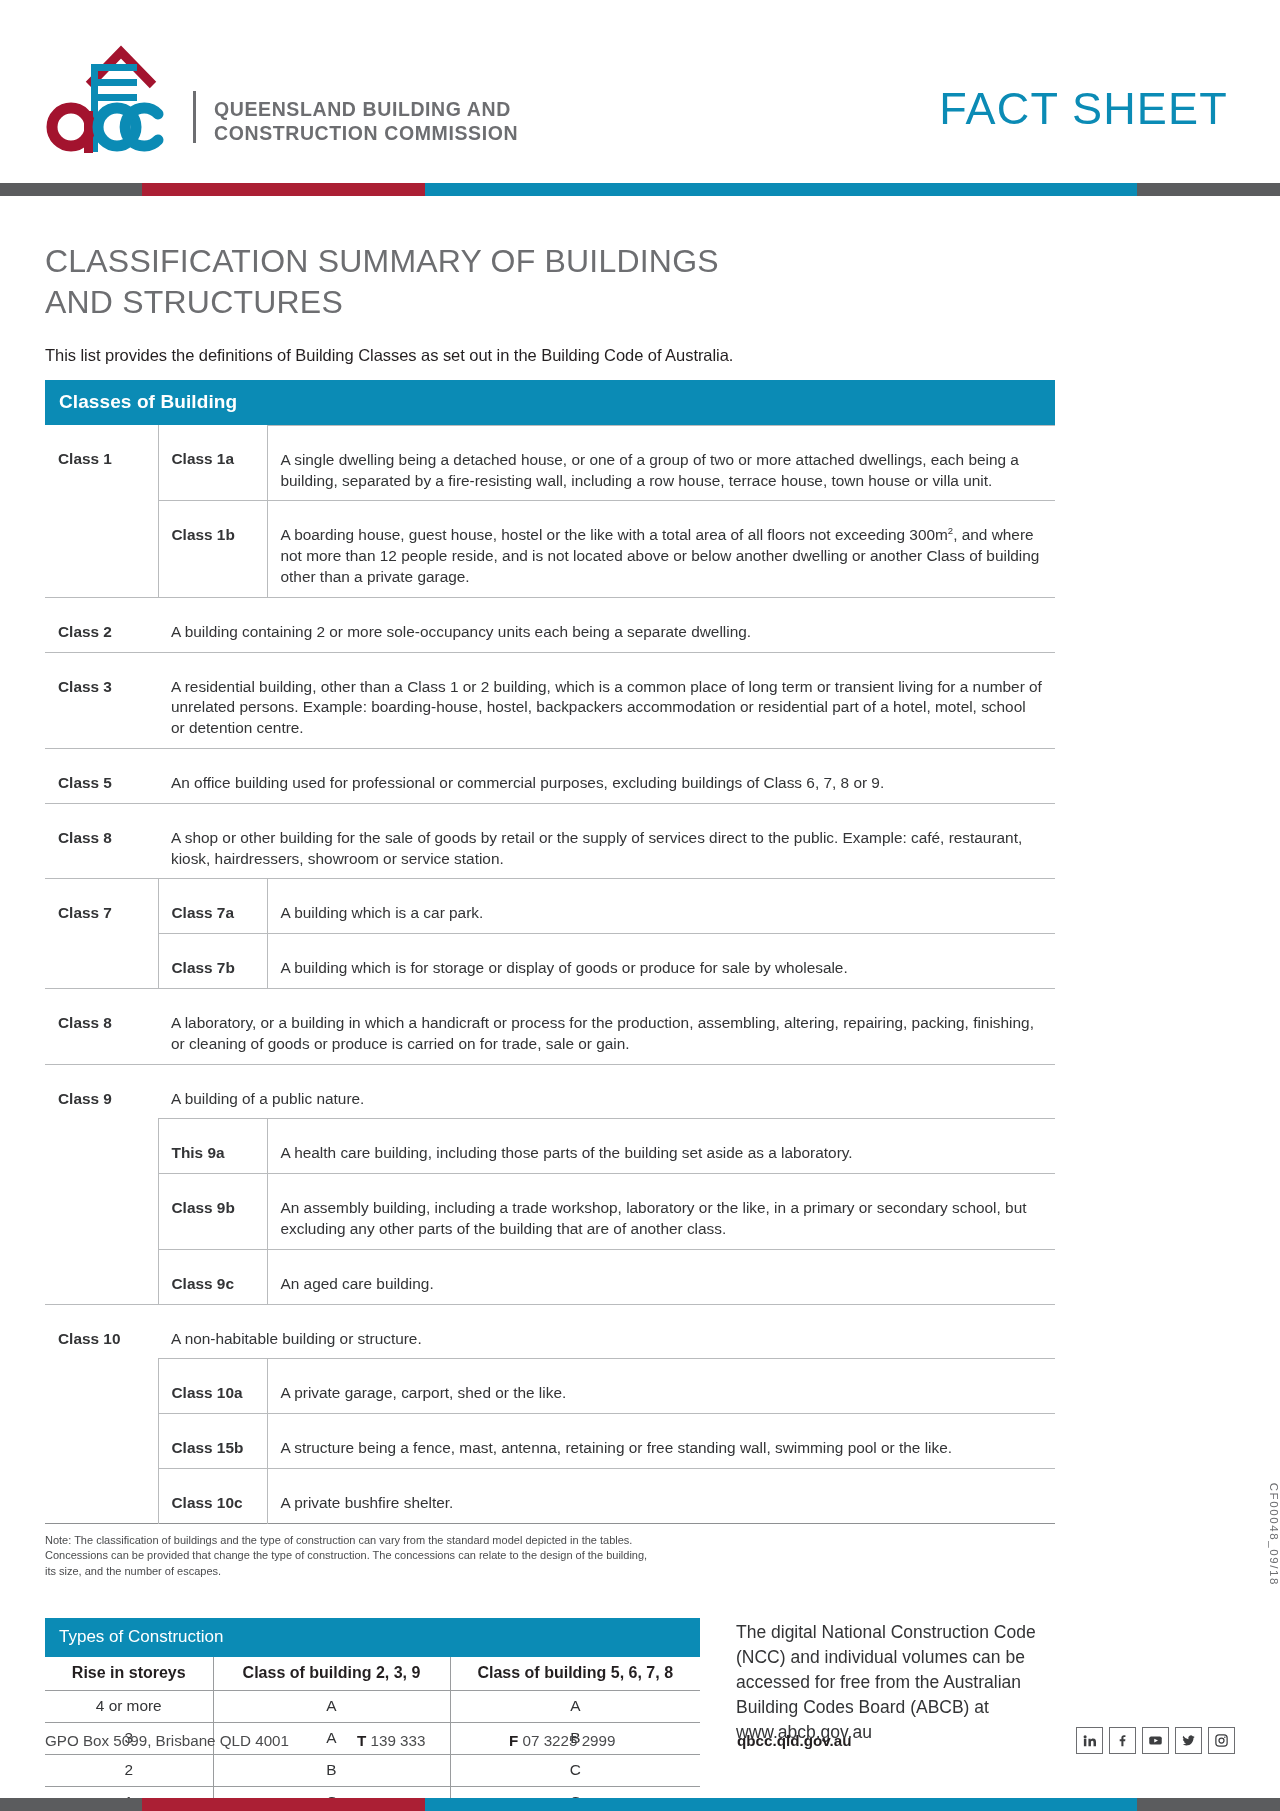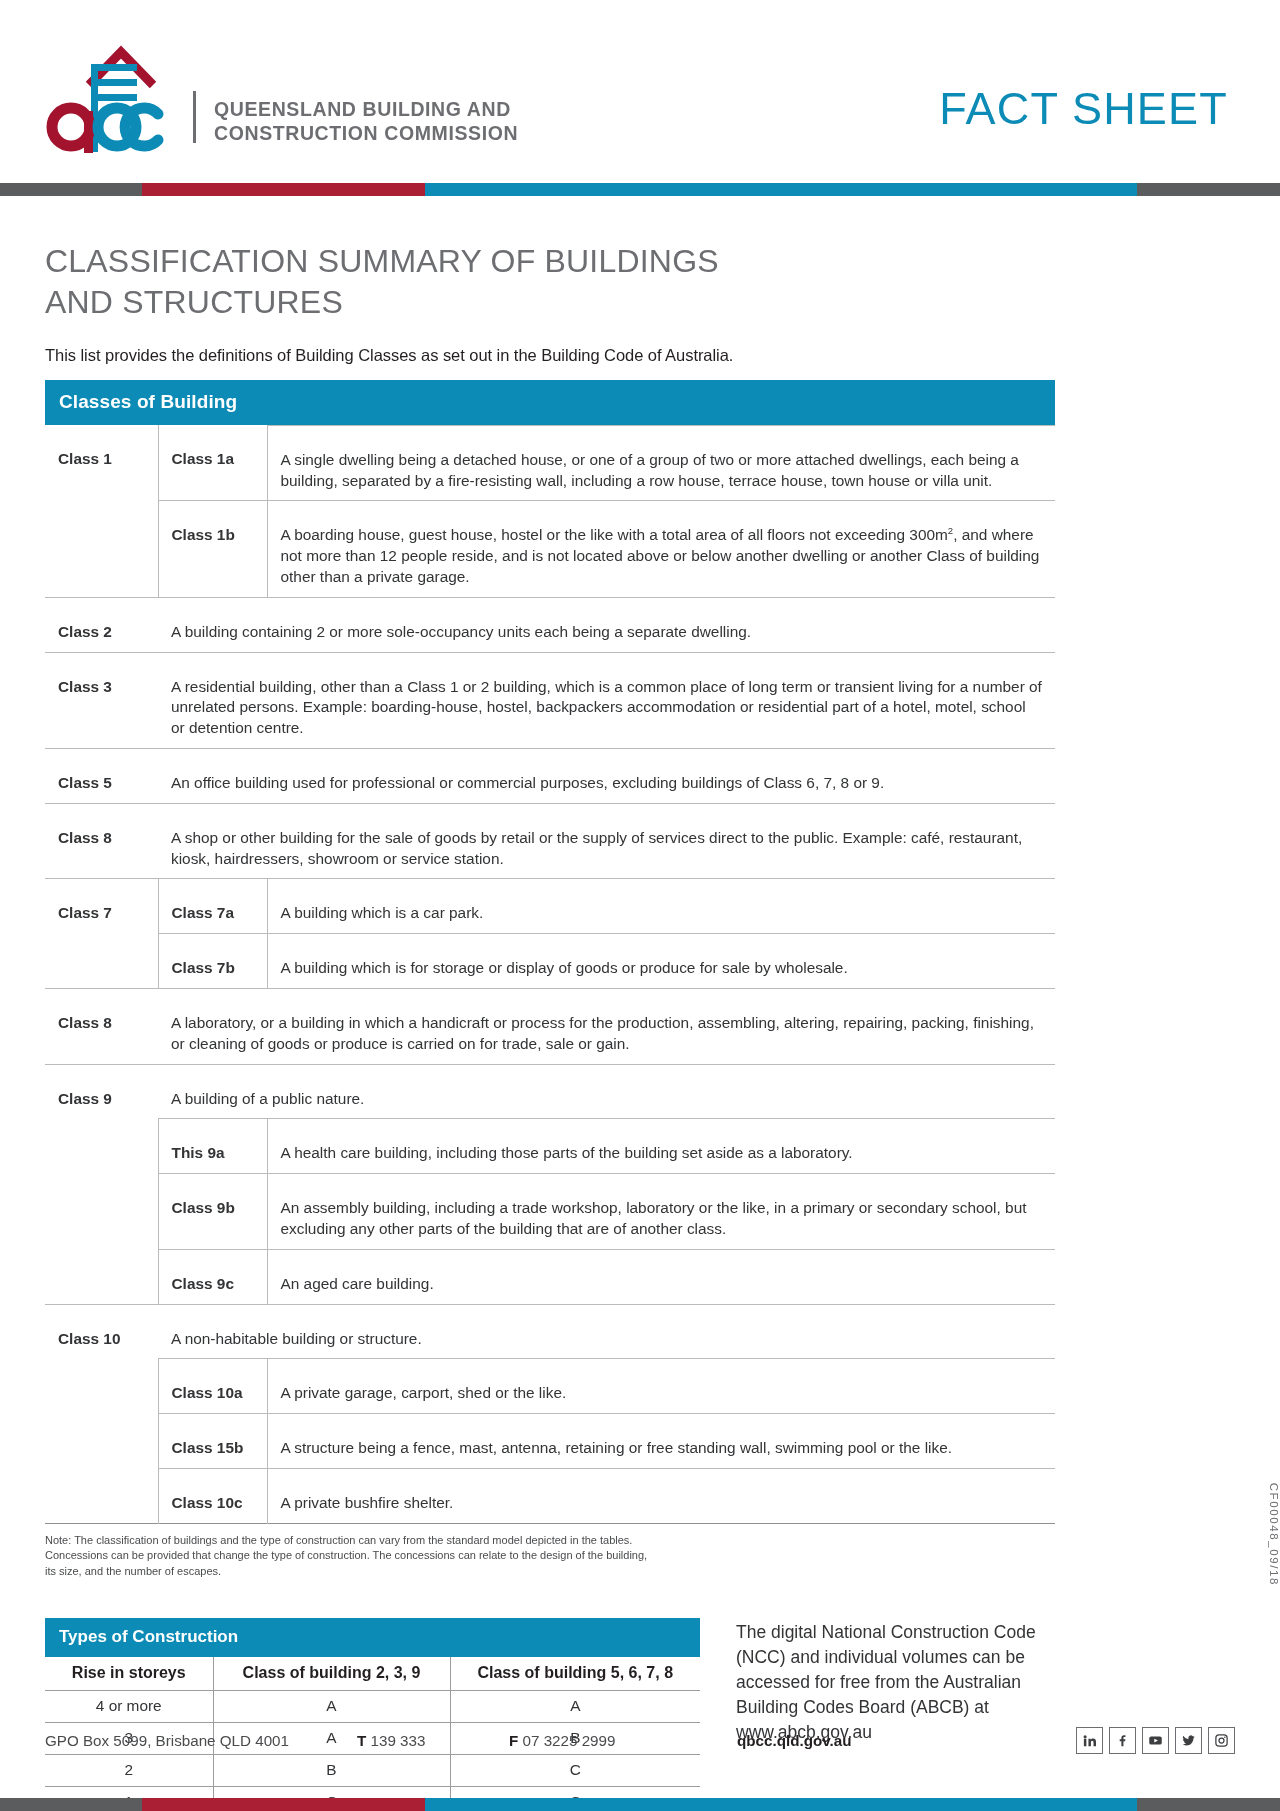--- a/index.html
+++ b/index.html
@@ -149,21 +149,21 @@
   .toc-wrap { width: 655px; }
   .toc {
     width: 655px;
     border-collapse: collapse;
     table-layout: fixed;
   }
   .toc .toc-hdr td {
     background: #0b8bb5;
     color: #fff;
     font-size: 17px;
-    font-weight: bold;
+    font-weight: normal;
     padding: 9px 30px 10px 14px;
   }
   .toc th {
     font-size: 16px;
     font-weight: bold;
     color: #231f20;
     padding: 7px 6px 8px 6px;
     text-align: center;
     border-right: 1.2px solid #9a9c9e;
   }

